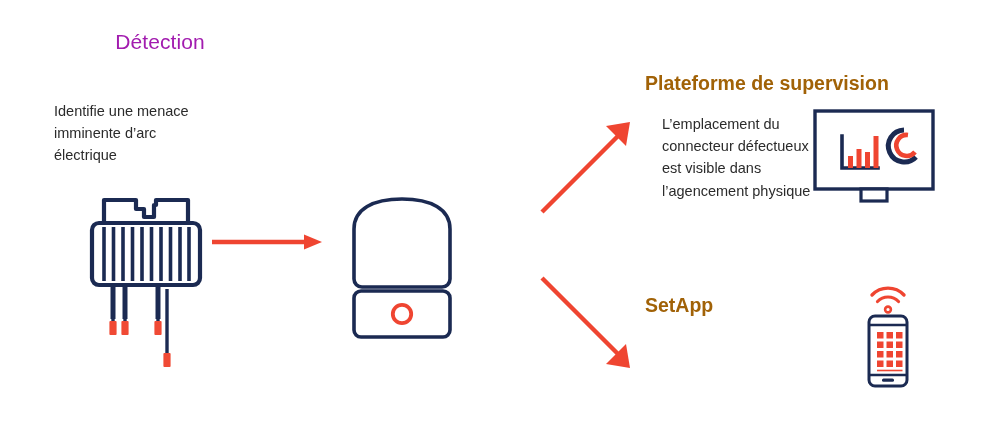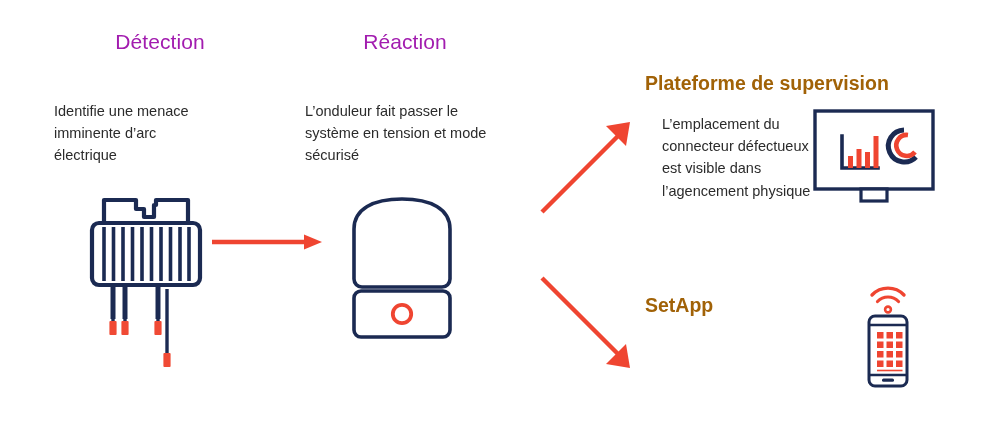--- a/index.html
+++ b/index.html
@@ -121,23 +121,21 @@
       <rect x="70.4" y="128" width="7.2" height="14" rx="1"></rect>
       <rect x="79.4" y="160" width="7.2" height="14" rx="1"></rect>
     </g>
   </svg>
 
   <svg class="art" id="art-arrow-straight" width="120" height="24" viewBox="0 0 120 24">
     <line x1="2" y1="12" x2="96" y2="12" stroke="#ef4531" stroke-width="4.6" stroke-linecap="butt"></line>
     <path d="M94 4.6 L112 12 L94 19.4 Z" fill="#ef4531"></path>
   </svg>
 
-  <div class="col-heading" id="heading-reaction">Réaction</div>
-
-  <div class="body-text" id="text-reaction">L’onduleur fait passer le système en tension et mode sécurisé</div>
+
 
   <svg class="art" id="art-inverter" width="116" height="146" viewBox="0 0 116 146">
 
     <path d="M9 84 L9 34 C9 14 28 4 57 4 C86 4 105 14 105 34 L105 84 C105 88.4 101.4 92 97 92 L17 92 C12.6 92 9 88.4 9 84 Z" fill="#ffffff" stroke="#1b2a52" stroke-width="3.6" stroke-linejoin="round"></path>
 
     <rect x="9" y="96" width="96" height="46" rx="7" fill="#ffffff" stroke="#1b2a52" stroke-width="3.6"></rect>
 
     <circle cx="57" cy="119" r="9.2" fill="none" stroke="#ef4531" stroke-width="3.8"></circle>
   </svg>
 

